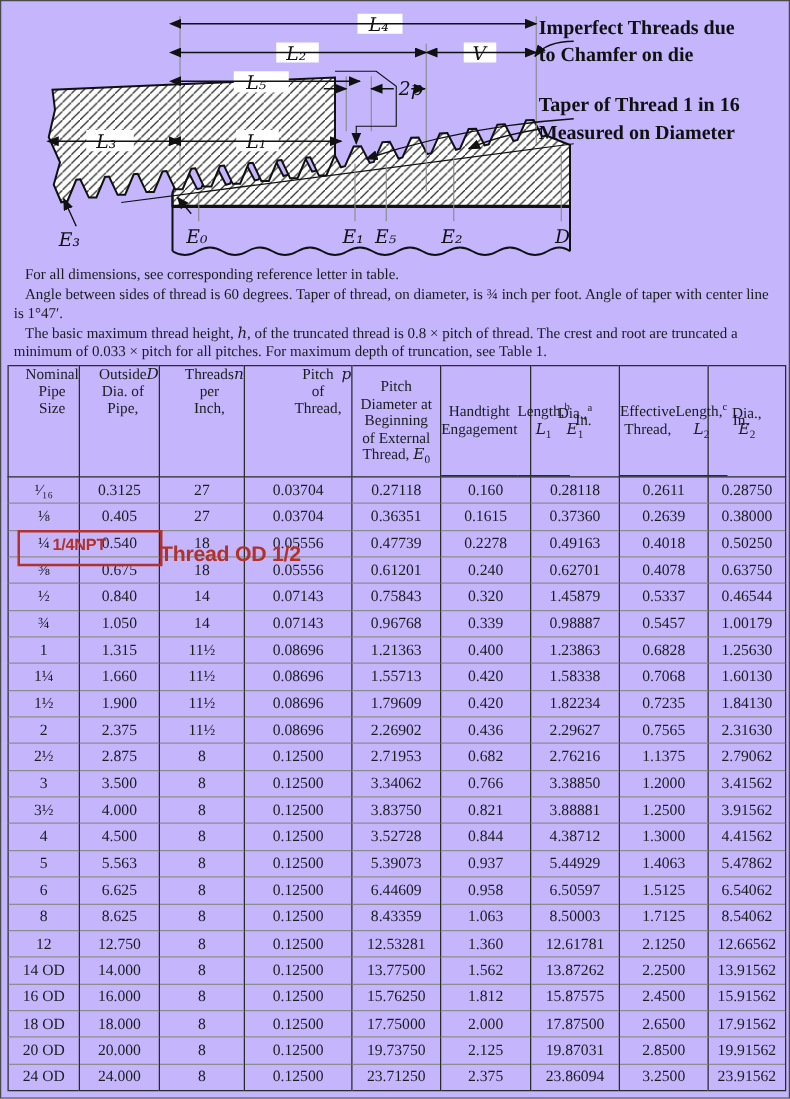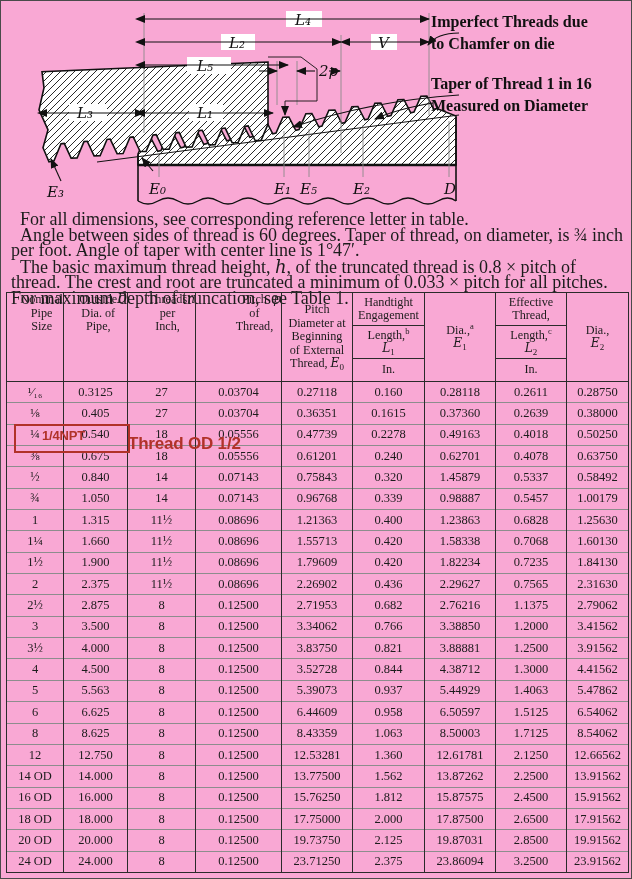--- a/index.html
+++ b/index.html
@@ -1,36 +1,36 @@
 <!DOCTYPE html>
 <html><head>
 <meta charset="utf-8">
 <style>
   html,body{margin:0;padding:0;background:#e8e8e8;}
-  .page{position:relative;width:632px;height:879px;background:#f9a8d4;border:1px solid #4a4a4a;
+  .page{position:relative;width:632px;height:879px;background:#c4b5fd;border:1px solid #4a4a4a;
         box-sizing:border-box;font-family:"Liberation Serif","DejaVu Serif",serif;color:#1c1c1c;overflow:hidden;}
   
   .diagram{position:absolute;left:0;top:4px;width:632px;height:206px;}
   .dim-label{font-family:"DejaVu Serif","Liberation Serif",serif;font-style:italic;font-size:15px;fill:#111;}
   .note-label{font-family:"Liberation Serif","DejaVu Serif",serif;font-weight:bold;font-size:16px;fill:#111;}
   
-  .notes{position:absolute;left:10px;top:211px;width:612px;font-size:18px;line-height:15.6px;}
+  .notes{position:absolute;left:10px;top:211px;width:612px;font-size:12px;line-height:15.6px;}
   .notes p{margin:0;text-indent:9px;}
   
   .tablewrap{position:absolute;left:5px;top:291px;width:622px;}
   table{border-collapse:collapse;table-layout:fixed;width:622px;height:581px;font-size:12.5px;}
   th,td{border-left:1px solid #2b2b2b;border-right:1px solid #2b2b2b;padding:0;text-align:center;vertical-align:middle;}
   table{border:1.5px solid #2b2b2b;}
   thead th{border-bottom:1px solid #2b2b2b;font-weight:normal;font-size:12.2px;line-height:13.5px;height:88px;}
   tbody td{border-top:1px solid #8d8d8d;height:20px;}
   tbody tr:first-child td{border-top:none;}
   .pre{white-space:pre-line;}
   .hc{display:flex;flex-direction:row;justify-content:flex-end;height:100%;padding-bottom:5px;box-sizing:border-box;}
   .hc-mid{display:flex;flex-direction:column;justify-content:center;height:100%;}
-  .stack{display:flex;flex-direction:column;height:100%;}
+  .stack{display:flex;flex-direction:row;height:100%;}
   .sec{display:flex;flex-direction:column;justify-content:center;flex:1;}
   .sec.b1{border-bottom:1px solid #2b2b2b;}
   .sec.unit{flex:0 0 22px;}
   sup{font-size:8.5px;vertical-align:super;line-height:0;}
   sub{font-size:9px;vertical-align:sub;line-height:0;}
   i{font-family:"DejaVu Serif","Liberation Serif",serif;}
   
   .red-box{position:absolute;left:13px;top:423px;width:112px;height:25px;border:2px solid #b13229;pointer-events:none;}
   .red-text{position:absolute;color:#b13229;font-family:"Liberation Sans","DejaVu Sans",sans-serif;
             font-weight:bold;letter-spacing:-0.2px;pointer-events:none;}
@@ -279,21 +279,21 @@
           </tr>
           <tr>
             <td>½</td>
             <td>0.840</td>
             <td>14</td>
             <td>0.07143</td>
             <td>0.75843</td>
             <td>0.320</td>
             <td>1.45879</td>
             <td>0.5337</td>
-            <td>0.58492</td>
+            <td>0.46544</td>
           </tr>
           <tr>
             <td>¾</td>
             <td>1.050</td>
             <td>14</td>
             <td>0.07143</td>
             <td>0.96768</td>
             <td>0.339</td>
             <td>0.98887</td>
             <td>0.5457</td>

